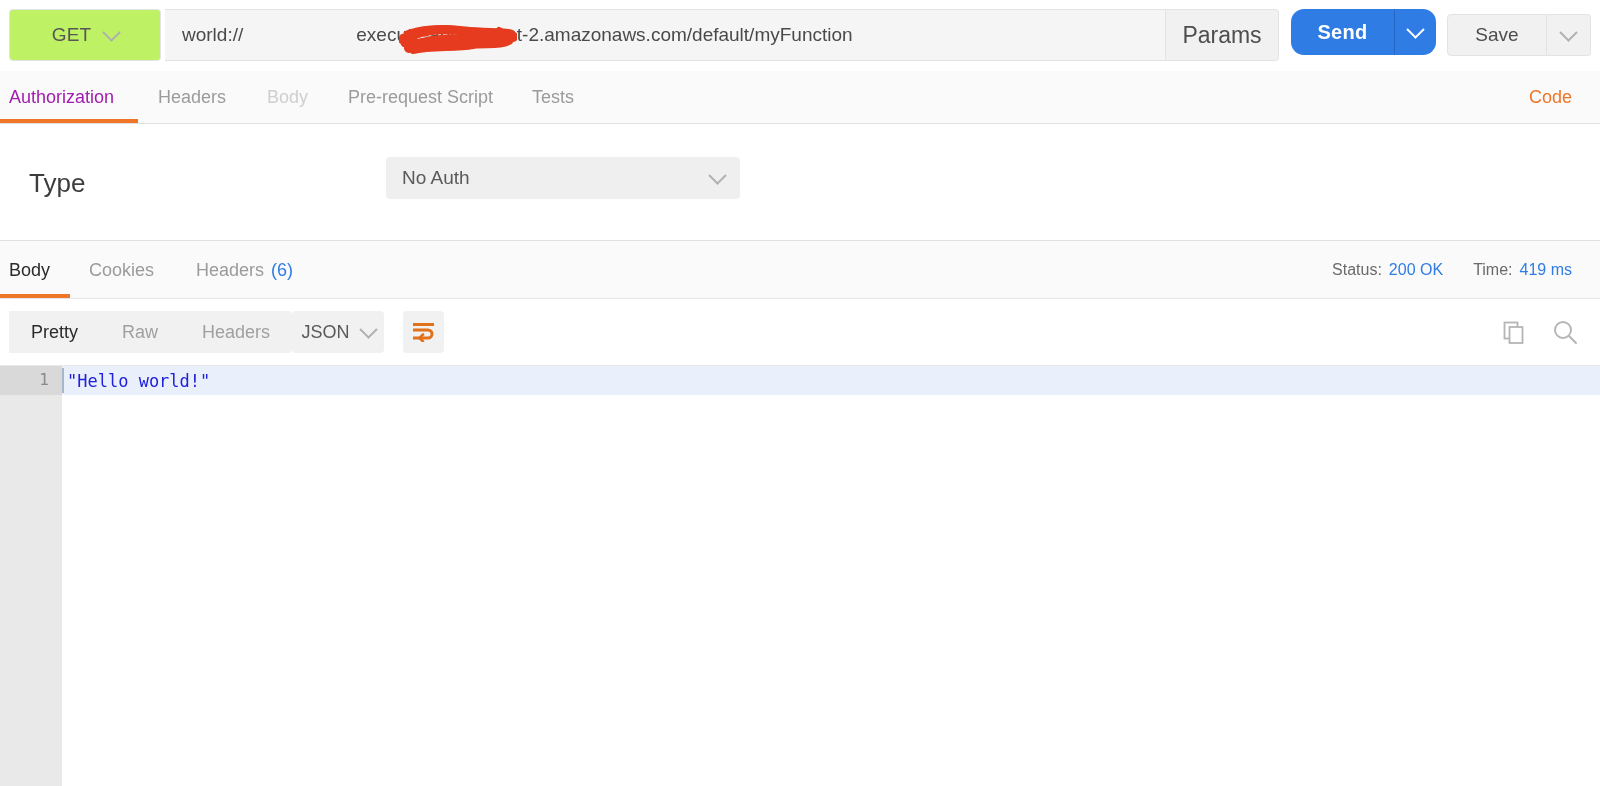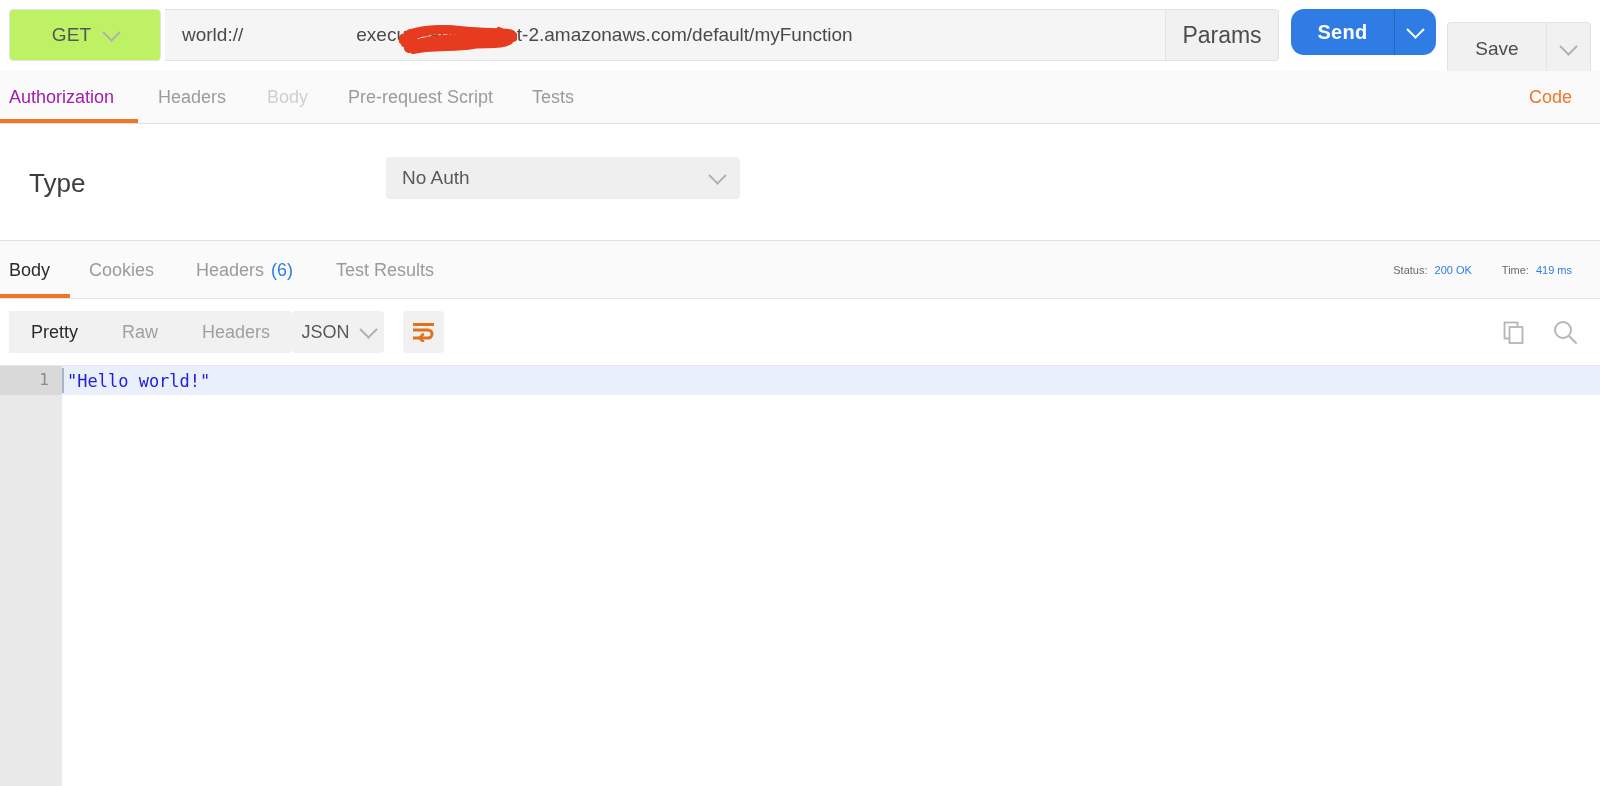--- a/index.html
+++ b/index.html
@@ -57,21 +57,21 @@
   }
   .send-main {
     flex: 1; background: #2f7ce5; display: flex; align-items: center; justify-content: center;
     color: #fff; font-size: 20px; font-weight: bold; letter-spacing: .3px;
   }
   .send-split {
     width: 42px; background: #2f7ce5; border-left: 1px solid #2568c4;
     display: flex; align-items: center; justify-content: center;
   }
   .save-group {
-    position: absolute; left: 1447px; top: 22px; width: 144px; height: 54px;
+    position: absolute; left: 1447px; top: 14px; width: 144px; height: 42px;
     display: flex; cursor: pointer;
   }
   .save-main {
     flex: 1; background: #f1f1f1; border: 1px solid #e3e3e3; border-radius: 4px 0 0 4px;
     display: flex; align-items: center; justify-content: center;
     font-size: 19px; color: #4d4d4d;
   }
   .save-split {
     width: 44px; background: #f1f1f1; border: 1px solid #e3e3e3; border-left: none;
     border-radius: 0 4px 4px 0; display: flex; align-items: center; justify-content: center;
@@ -119,21 +119,21 @@
   }
   .rtab {
     position: absolute; top: 0; height: 58px; display: flex; align-items: center;
     font-size: 18px; cursor: pointer; white-space: nowrap;
   }
   .rtab.active { color: #2b2b2b; font-weight: normal; }
   .rtab.inactive { color: #9b9b9b; }
   .hdr-count { color: #2f7ce5; margin-left: 7px; }
   .meta {
     position: absolute; right: 28px; top: 0; height: 58px;
-    display: flex; align-items: center; gap: 30px; font-size: 11px;
+    display: flex; align-items: center; gap: 30px; font-size: 16px;
   }
   .meta-label { color: #6a6a6a; }
   .meta-value { color: #2f7ce5; margin-left: 7px; }
 
   
   .body-toolbar {
     position: absolute; left: 0; top: 299px; width: 1600px; height: 66px; background: #fff;
   }
   .segmented {
     position: absolute; left: 9px; top: 12px; height: 42px;
@@ -274,23 +274,20 @@
     <div class="rtab active" style="left:9px;">
       <span>Body</span>
     </div>
     <div class="rtab inactive" style="left:89px;">
       <span>Cookies</span>
     </div>
     <div class="rtab inactive" style="left:196px;">
       <span>Headers</span>
       <span class="hdr-count">(6)</span>
     </div>
-    <div class="rtab inactive" style="left:336px;">
-      <span>Test Results</span>
-    </div>
     <div class="tab-underline" style="left:0px;width:70px;"></div>
 
     <div class="meta">
       <div>
         <span class="meta-label">Status:</span><span class="meta-value">200 OK</span>
       </div>
       <div>
         <span class="meta-label">Time:</span><span class="meta-value">419 ms</span>
       </div>
     </div>

